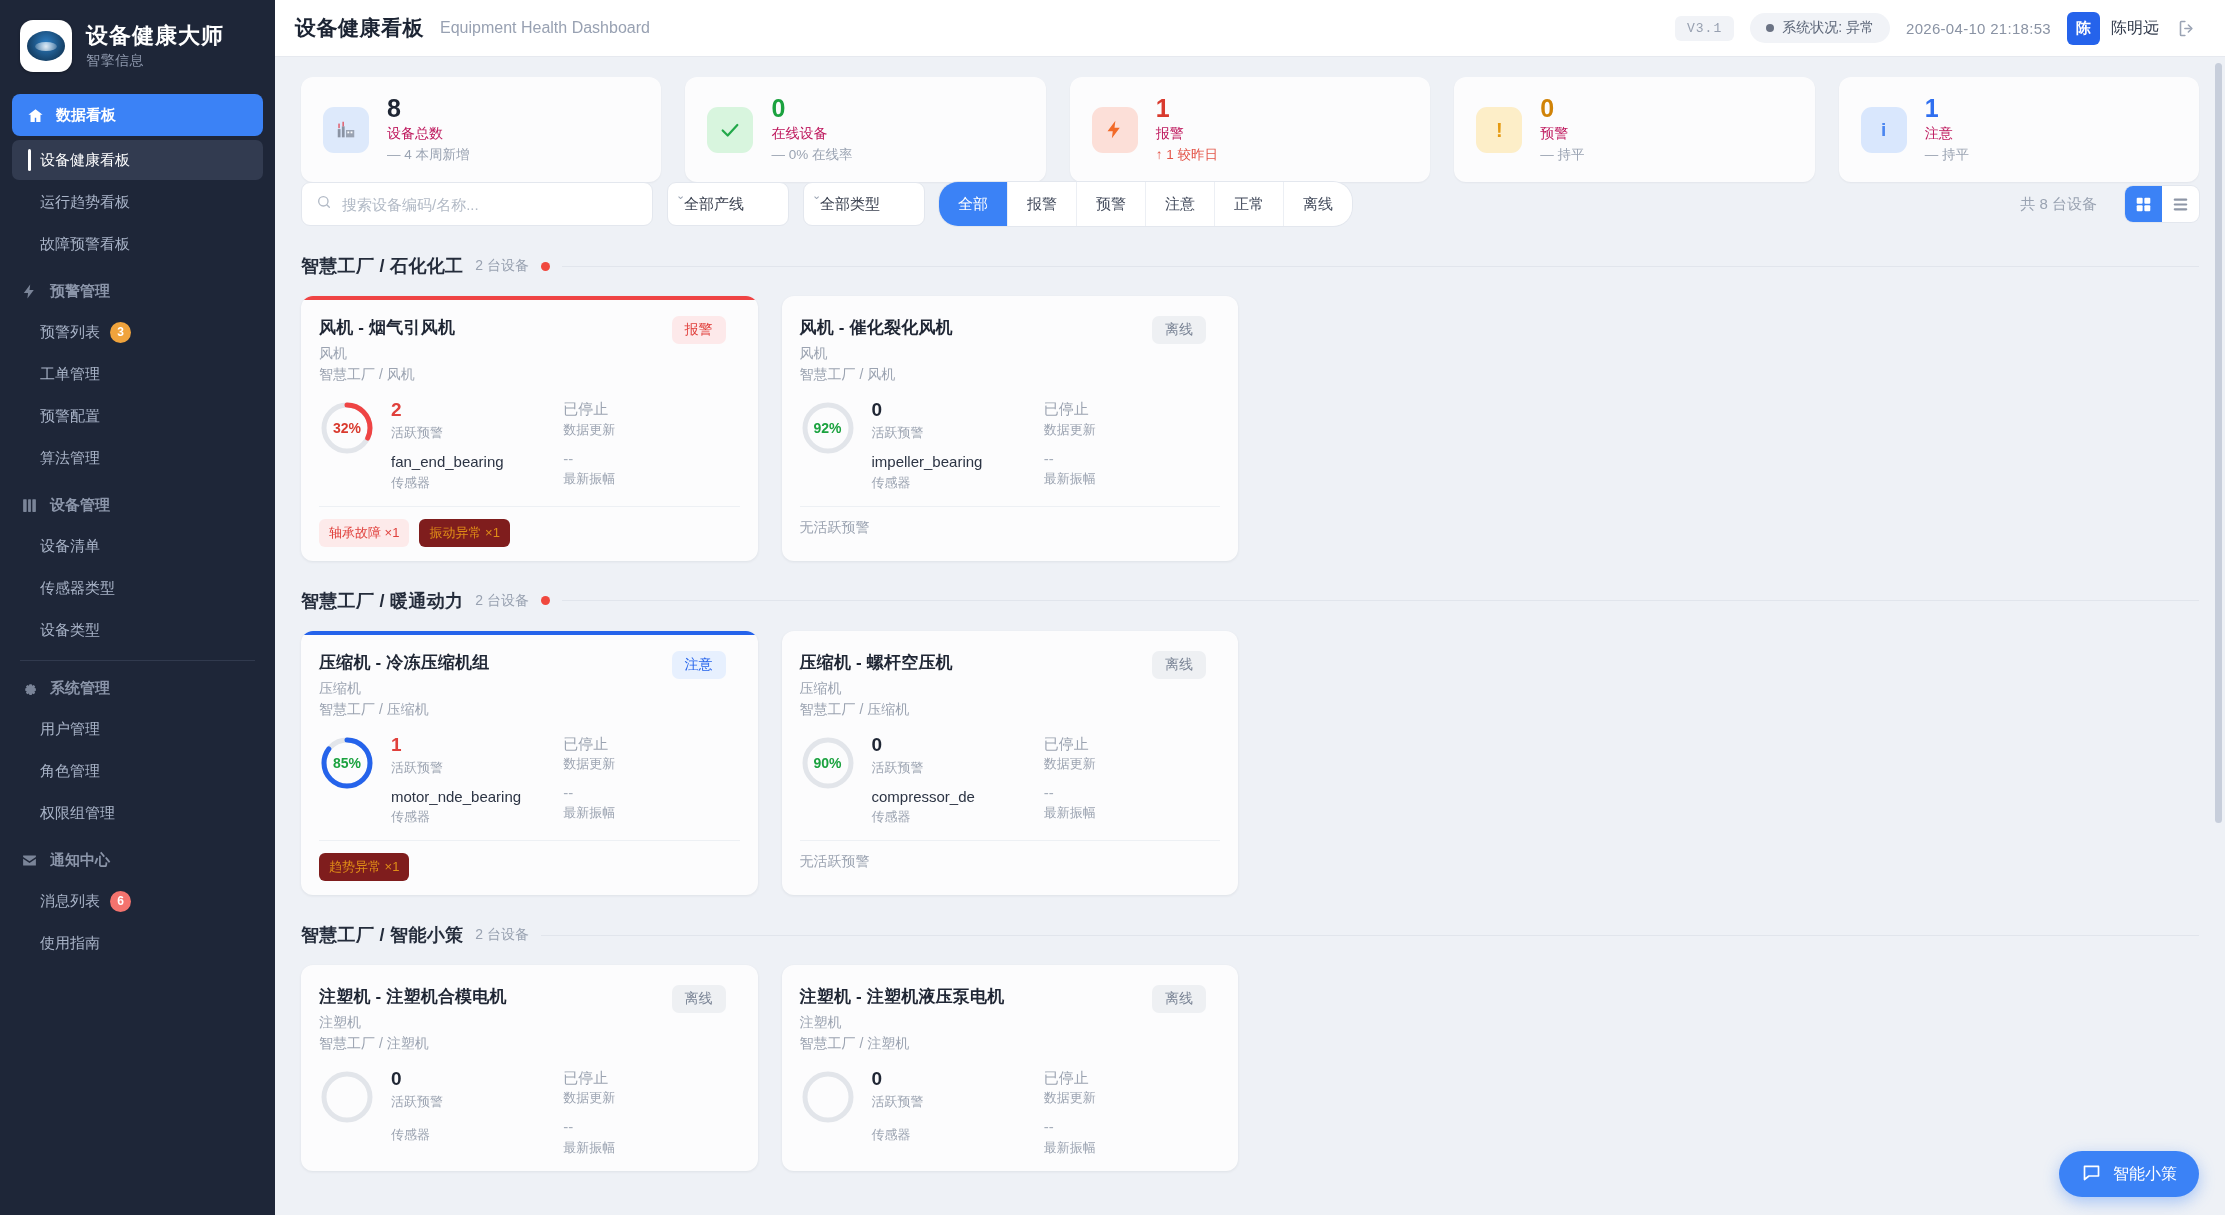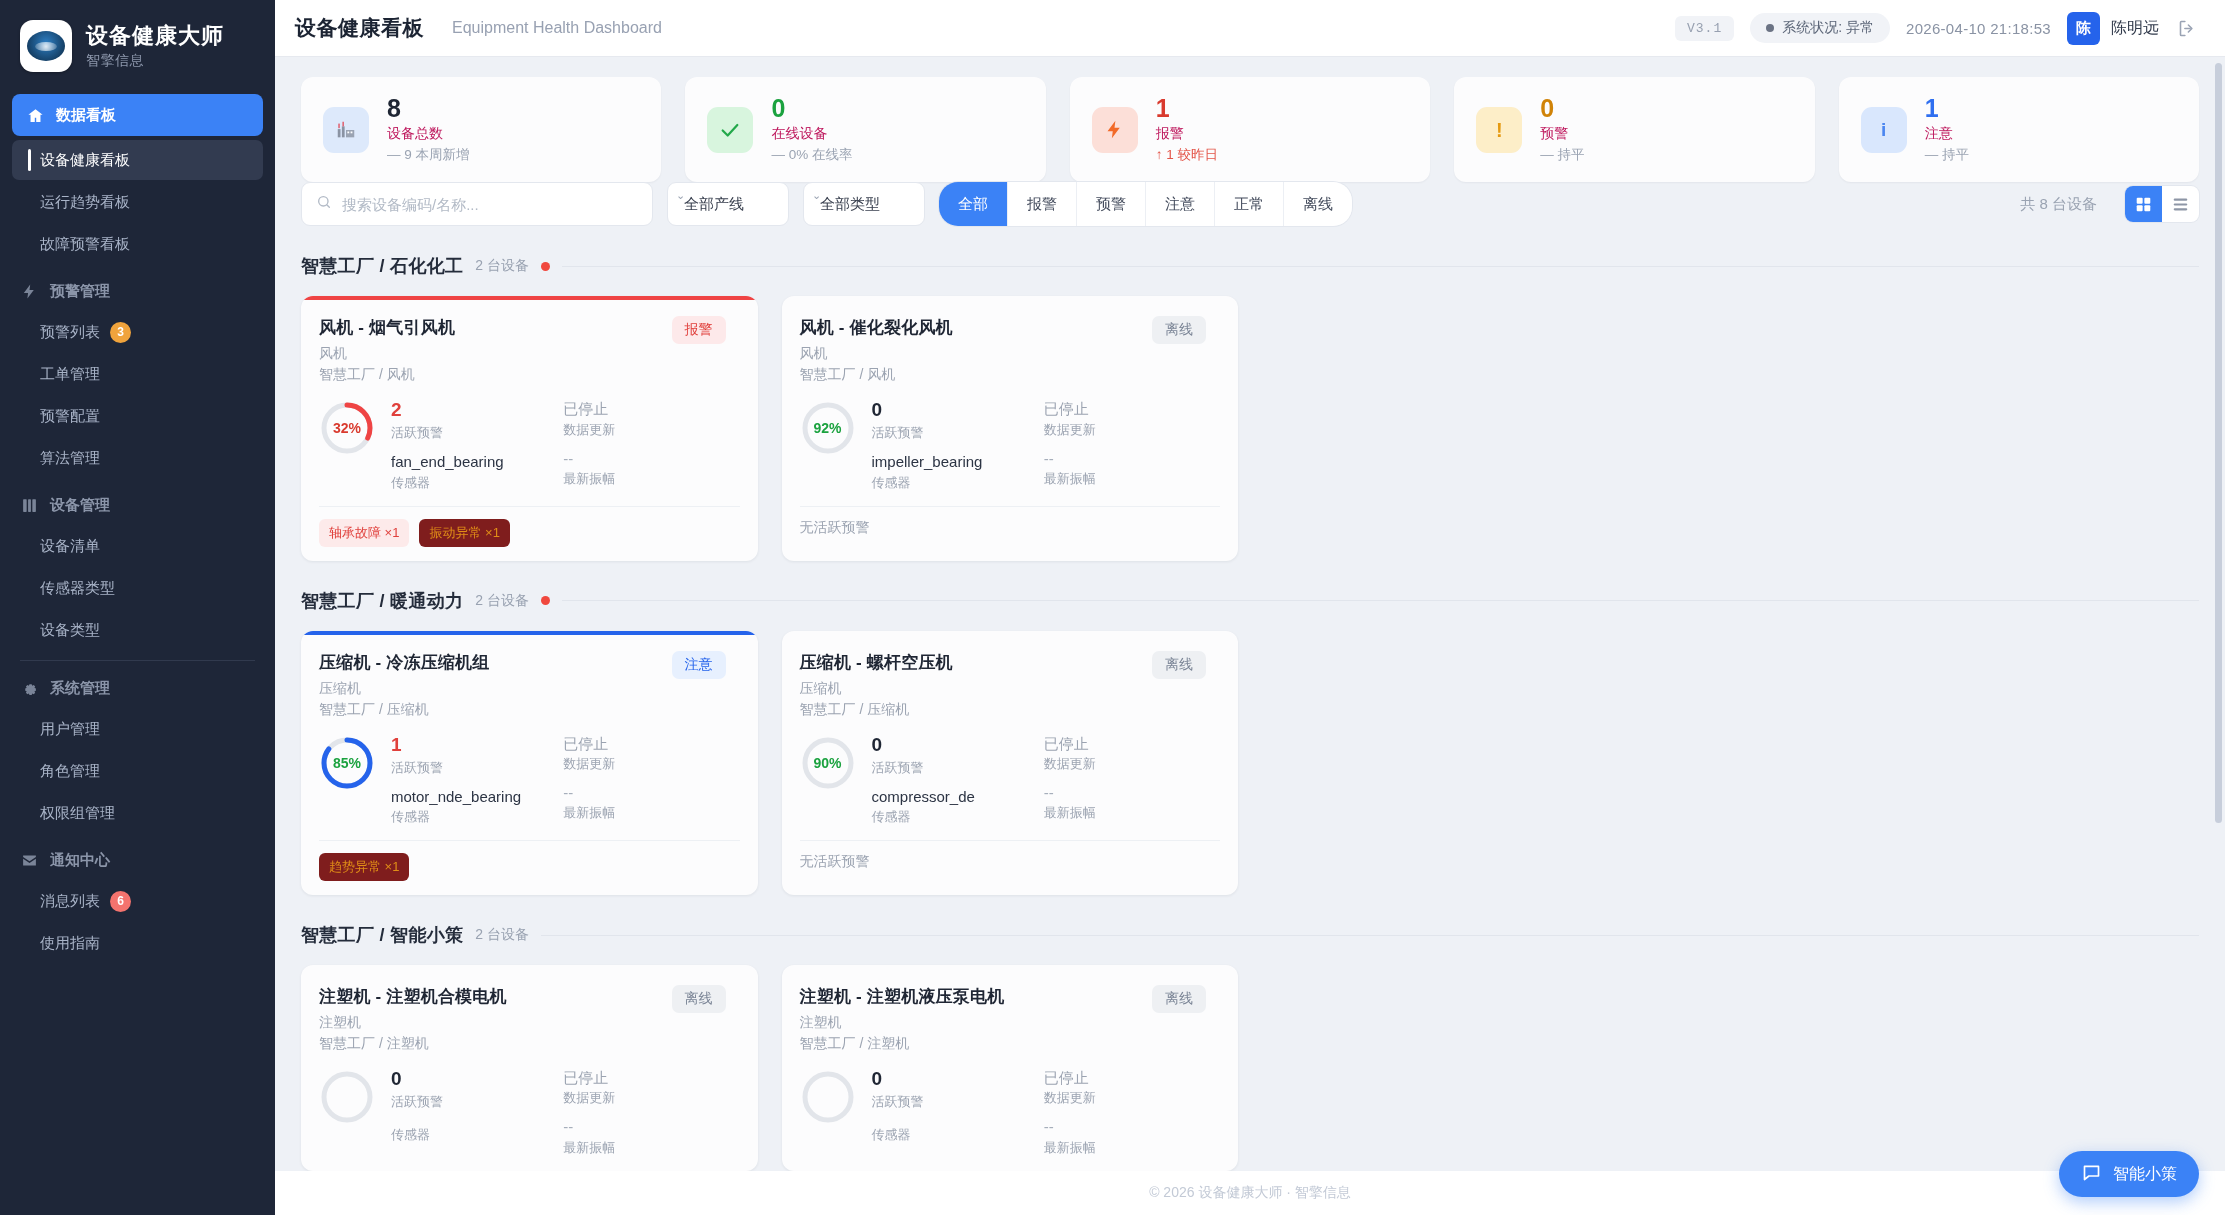--- a/index.html
+++ b/index.html
@@ -75,21 +75,21 @@
   .nav-divider { height: 1px; background: #313a4e; margin: 10px 20px 2px 20px; }
 
   
   .main { flex: 1; display: flex; flex-direction: column; height: 1215px; min-width: 0; background: #eef1f6; }
   .topbar {
     height: 57px; flex: 0 0 57px; background: #ffffff;
     border-bottom: 1px solid #e6e9ef;
     display: flex; align-items: center; padding: 0 26px 0 20px; gap: 16px;
   }
   .tb-title { font-size: 21px; font-weight: bold; color: #1c2433; letter-spacing: .5px; }
-  .tb-sub { font-size: 16px; color: #98a1b2; margin-left: 12px; }
+  .tb-sub { font-size: 16px; color: #98a1b2; }
   .tb-spacer { flex: 1; }
   .chip-version {
     background: #f1f3f7; color: #97a0b0; font-size: 13px;
     font-family: "Liberation Mono", "DejaVu Sans Mono", monospace;
     padding: 5px 12px; border-radius: 6px; letter-spacing: 1px;
   }
   .chip-status {
     background: #f1f3f7; color: #5c6678; font-size: 14px;
     padding: 6px 16px; border-radius: 16px; display: flex; align-items: center; gap: 8px;
   }
@@ -375,21 +375,21 @@
                   <rect x="12" y="12" width="9" height="8" fill="#9aa3b2"></rect>
                   <rect x="3.6" y="5" width="1.6" height="5" fill="#e05a6a"></rect>
                   <rect x="8.1" y="3" width="1.6" height="5" fill="#e05a6a"></rect>
                   <rect x="13.5" y="13.6" width="2" height="2" fill="#fff"></rect>
                   <rect x="17" y="13.6" width="2" height="2" fill="#fff"></rect>
                 </svg>
               </div>
               <div>
                 <div class="kpi-num" style="color:#1f2634">8</div>
                 <div class="kpi-lbl">设备总数</div>
-                <div class="kpi-del" style="color:#9aa3b2">— 9 本周新增</div>
+                <div class="kpi-del" style="color:#9aa3b2">— 4 本周新增</div>
               </div>
             </div>
             <div class="kpi">
               <div class="kpi-ico" style="background:#d8f5de">
                 <svg width="22" height="22" viewBox="0 0 24 24" fill="none" stroke="#22a84a" stroke-width="2.4" stroke-linecap="round" stroke-linejoin="round">
                   <path d="M4 12.5 9.5 18 20 6.5"></path>
                 </svg>
               </div>
               <div>
                 <div class="kpi-num" style="color:#1ba23f">0</div>
@@ -715,23 +715,20 @@
                     </div>
                   </div>
                 </div>
               </div>
             </div>
           </div>
       </div>
       <div class="scrollbar"></div>
     </div>
 
-    <div class="footer">
-      <span>© 2026 设备健康大师 · 智擎信息</span>
-    </div>
     <div class="chatbtn">
       <span>
         <svg width="21" height="21" viewBox="0 0 24 24" fill="none" stroke="#fff" stroke-width="1.9" stroke-linejoin="round">
           <path d="M4 5h16v11H9l-5 4z"></path>
         </svg>
       </span>
       <span>智能小策</span>
     </div>
   </div>
 </div>

